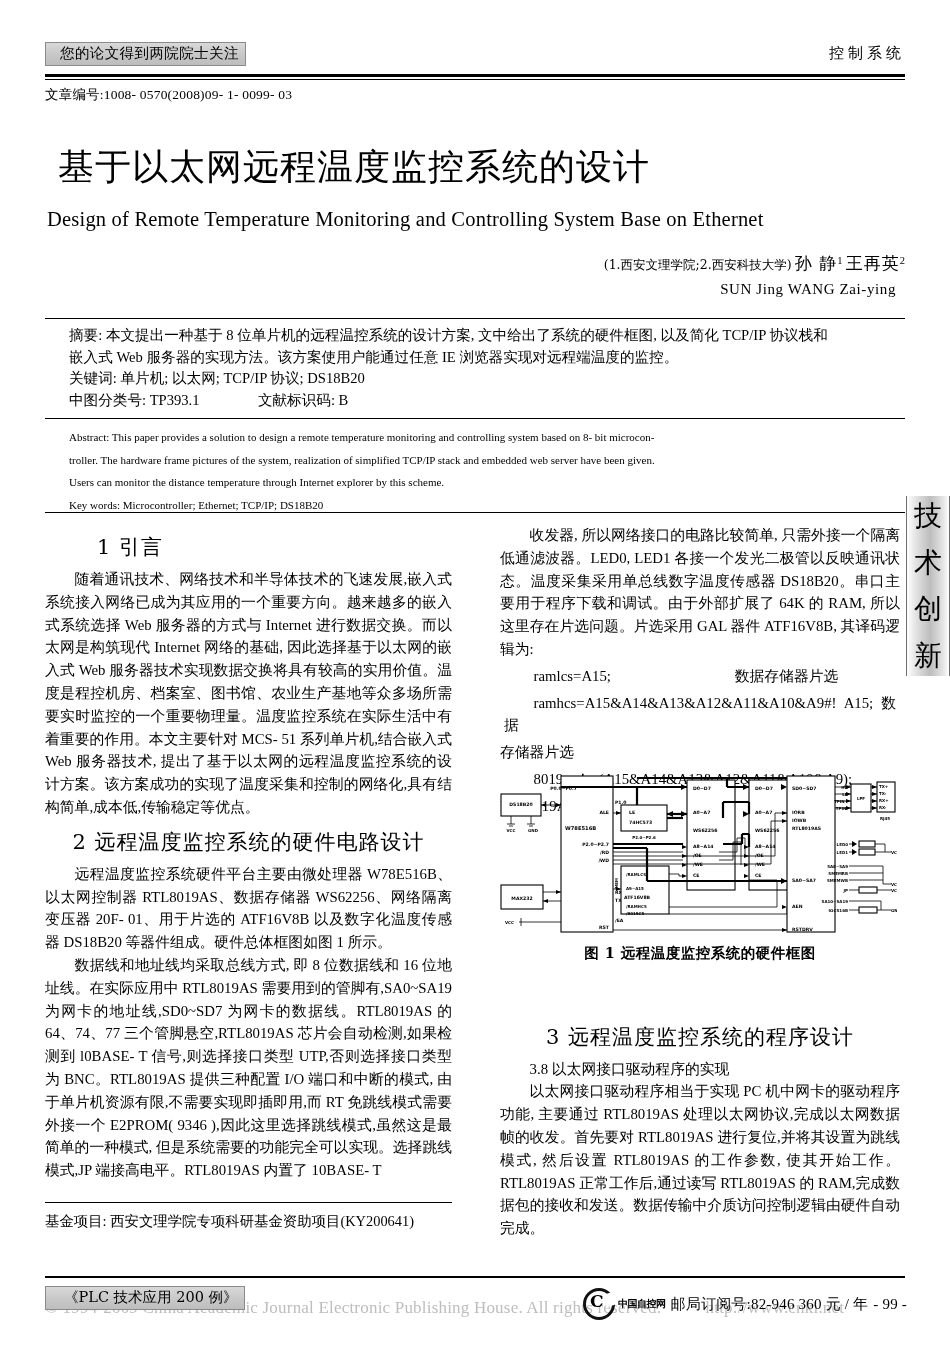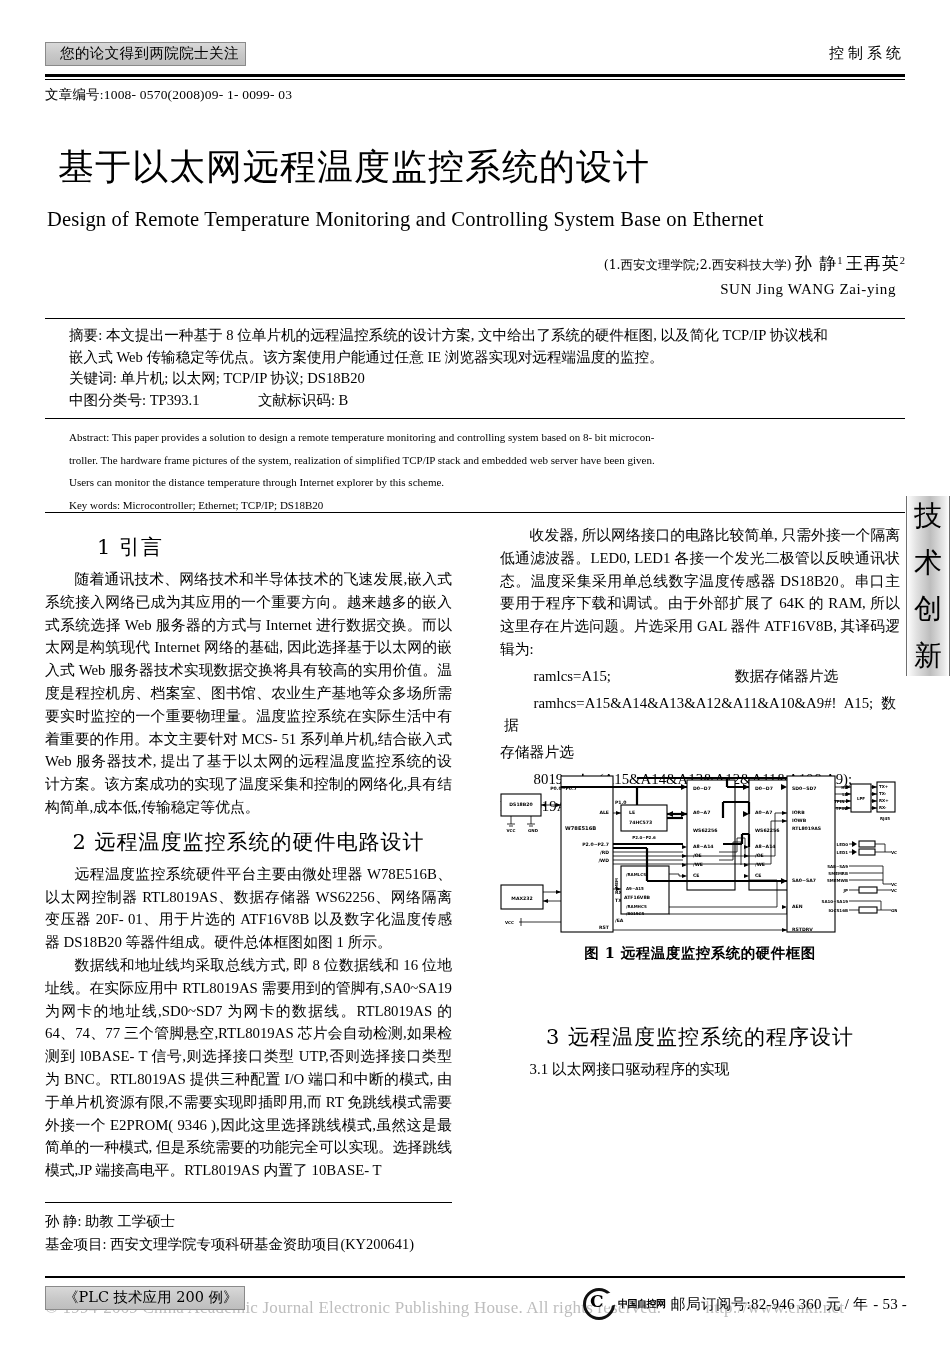--- a/index.html
+++ b/index.html
@@ -307,21 +307,21 @@
   <div class="affil-line">
     <span class="affil-inst">(1.西安文理学院;2.西安科技大学)</span>
     <span class="affil-authors">孙  静</span><span class="sup">1</span>
     <span class="affil-authors">王再英</span><span class="sup">2</span>
   </div>
   <div class="affil-line2">SUN Jing  WANG Zai-ying</div>
 
   <div class="abs-rule" id="abs-rule-top"></div>
   <div class="abs-block" id="abs-cn">
     <span class="abs-line">摘要: 本文提出一种基于 8 位单片机的远程温控系统的设计方案, 文中给出了系统的硬件框图, 以及简化 TCP/IP 协议栈和</span>
-    <span class="abs-line">嵌入式 Web 传输稳定等优点。该方案使用户能通过任意 IE 浏览器实现对远程端温度的监控。</span>
+    <span class="abs-line">嵌入式 Web 服务器的实现方法。该方案使用户能通过任意 IE 浏览器实现对远程端温度的监控。</span>
     <span class="abs-line">关键词: 单片机; 以太网; TCP/IP 协议; DS18B20</span>
     <span class="abs-line"><span>中图分类号: TP393.1</span>&nbsp;&nbsp;&nbsp;&nbsp;&nbsp;&nbsp;&nbsp;&nbsp;&nbsp;&nbsp;&nbsp;&nbsp;&nbsp;&nbsp;&nbsp;&nbsp;<span>文献标识码: B</span></span>
   </div>
   <div class="abs-rule" id="abs-rule-mid"></div>
 
   <div class="abs-block" id="abs-en">
     <span class="abs-line">Abstract: This paper provides a solution to design a remote temperature monitoring and controlling system based on 8- bit microcon-</span>
     <span class="abs-line">troller. The hardware frame pictures of the system, realization of simplified TCP/IP stack and embedded web server have been given.</span>
     <span class="abs-line">Users can monitor the distance temperature through Internet explorer by this scheme.</span>
     <span class="abs-line">Key words: Microcontroller; Ethernet; TCP/IP; DS18B20</span>
@@ -338,41 +338,41 @@
   <div class="col" id="col-left">
     <div class="h2 h2-left">1 引言</div>
     <p class="para">随着通讯技术、网络技术和半导体技术的飞速发展,嵌入式系统接入网络已成为其应用的一个重要方向。越来越多的嵌入式系统选择 Web 服务器的方式与 Internet 进行数据交换。而以太网是构筑现代 Internet 网络的基础, 因此选择基于以太网的嵌入式 Web 服务器技术实现数据交换将具有较高的实用价值。温度是程控机房、档案室、图书馆、农业生产基地等众多场所需要实时监控的一个重要物理量。温度监控系统在实际生活中有着重要的作用。本文主要针对 MCS- 51 系列单片机,结合嵌入式 Web 服务器技术, 提出了基于以太网的远程温度监控系统的设计方案。该方案成功的实现了温度采集和控制的网络化,具有结构简单,成本低,传输稳定等优点。</p>
     <div class="h2">2 远程温度监控系统的硬件电路设计</div>
     <p class="para">远程温度监控系统硬件平台主要由微处理器 W78E516B、以太网控制器 RTL8019AS、数据存储器 WS62256、网络隔离变压器 20F- 01、用于片选的 ATF16V8B 以及数字化温度传感器 DS18B20 等器件组成。硬件总体框图如图 1 所示。</p>
     <p class="para">数据线和地址线均采取总线方式, 即 8 位数据线和 16 位地址线。在实际应用中 RTL8019AS 需要用到的管脚有,SA0~SA19 为网卡的地址线,SD0~SD7 为网卡的数据线。RTL8019AS 的 64、74、77 三个管脚悬空,RTL8019AS 芯片会自动检测,如果检测到 l0BASE- T 信号,则选择接口类型 UTP,否则选择接口类型为 BNC。RTL8019AS 提供三种配置 I/O 端口和中断的模式, 由于单片机资源有限,不需要实现即插即用,而 RT 免跳线模式需要外接一个 E2PROM( 9346 ),因此这里选择跳线模式,虽然这是最简单的一种模式, 但是系统需要的功能完全可以实现。选择跳线模式,JP 端接高电平。RTL8019AS 内置了 10BASE- T</p>
   </div>
 
   <div class="fn-rule" id="fn-rule-1"></div>
   <div class="footnote">
-    <div>孙 静: 助教  工学硕士</div>
     <div>基金项目: 西安文理学院专项科研基金资助项目(KY200641)</div>
   </div>
 
   <div class="col" id="col-right">
     <p class="para">收发器, 所以网络接口的电路比较简单, 只需外接一个隔离低通滤波器。LED0, LED1 各接一个发光二极管以反映通讯状态。温度采集采用单总线数字温度传感器 DS18B20。串口主要用于程序下载和调试。由于外部扩展了 64K 的 RAM, 所以这里存在片选问题。片选采用 GAL 器件 ATF16V8B, 其译码逻辑为:</p>
     <p class="codeline">
       <span>ramlcs=A15;</span>
       <span style="display:inline-block;width:120px"></span><span>数据存储器片选</span>
     </p>
     <p class="codeline"><span>ramhcs=A15&amp;A14&amp;A13&amp;A12&amp;A11&amp;A10&amp;A9#! A15; 数据</span></p>
     <p class="para noindent">存储器片选</p>
     <p class="codeline"><span>8019cs！=(A15&amp;A14&amp;A13&amp;A12&amp;A11&amp;A10&amp;A9);</span></p>
     <p class="para noindent">RTL8019AS 片选</p>
 
     <div style="height:170px"></div>
 
     <div style="height:26px"></div>
 
     <div class="h2">3 远程温度监控系统的程序设计</div>
-    <p class="subhead">3.1 以太网接口驱动程序的实现</p>
+    <p class="subhead">3.8 以太网接口驱动程序的实现</p>
+    <p class="para">以太网接口驱动程序相当于实现 PC 机中网卡的驱动程序功能, 主要通过 RTL8019AS 处理以太网协议,完成以太网数据帧的收发。首先要对 RTL8019AS 进行复位,并将其设置为跳线模式, 然后设置 RTL8019AS 的工作参数, 使其开始工作。RTL8019AS 正常工作后,通过读写 RTL8019AS 的 RAM,完成数据包的接收和发送。数据传输中介质访问控制逻辑由硬件自动完成。</p>
   </div>
 
   <div class="figure">
     <svg viewBox="0 0 410 168" width="410" height="168" xmlns="http://www.w3.org/2000/svg">
       <style>
         .bx { fill:#fff; stroke:#000; stroke-width:1.1; }
         .tl { font-family:"DejaVu Sans", sans-serif; font-size:5.2px; font-weight:bold; fill:#000; }
         .tn { font-family:"DejaVu Sans", sans-serif; font-size:4.6px; font-weight:bold; fill:#000; }
         .ts { font-family:"DejaVu Sans", sans-serif; font-size:4.0px; font-weight:bold; fill:#000; }
         .w  { stroke:#000; stroke-width:0.8; fill:none; }
@@ -570,17 +570,17 @@
   </div>
 
   <div class="foot">
     <div class="foot-badge">《PLC 技术应用 200 例》</div>
     <div class="foot-right">
       <span class="logo-c">
         <span class="cglyph">C</span>
       </span>
       <span class="logo-label">中国自控网</span>
       <span class="foot-sub">邮局订阅号:82-946  360 元 / 年</span>
-      <span class="foot-sub">- 53 -</span>
+      <span class="foot-sub">- 99 -</span>
     </div>
   </div>
 
 </div>
 
 </body></html>

